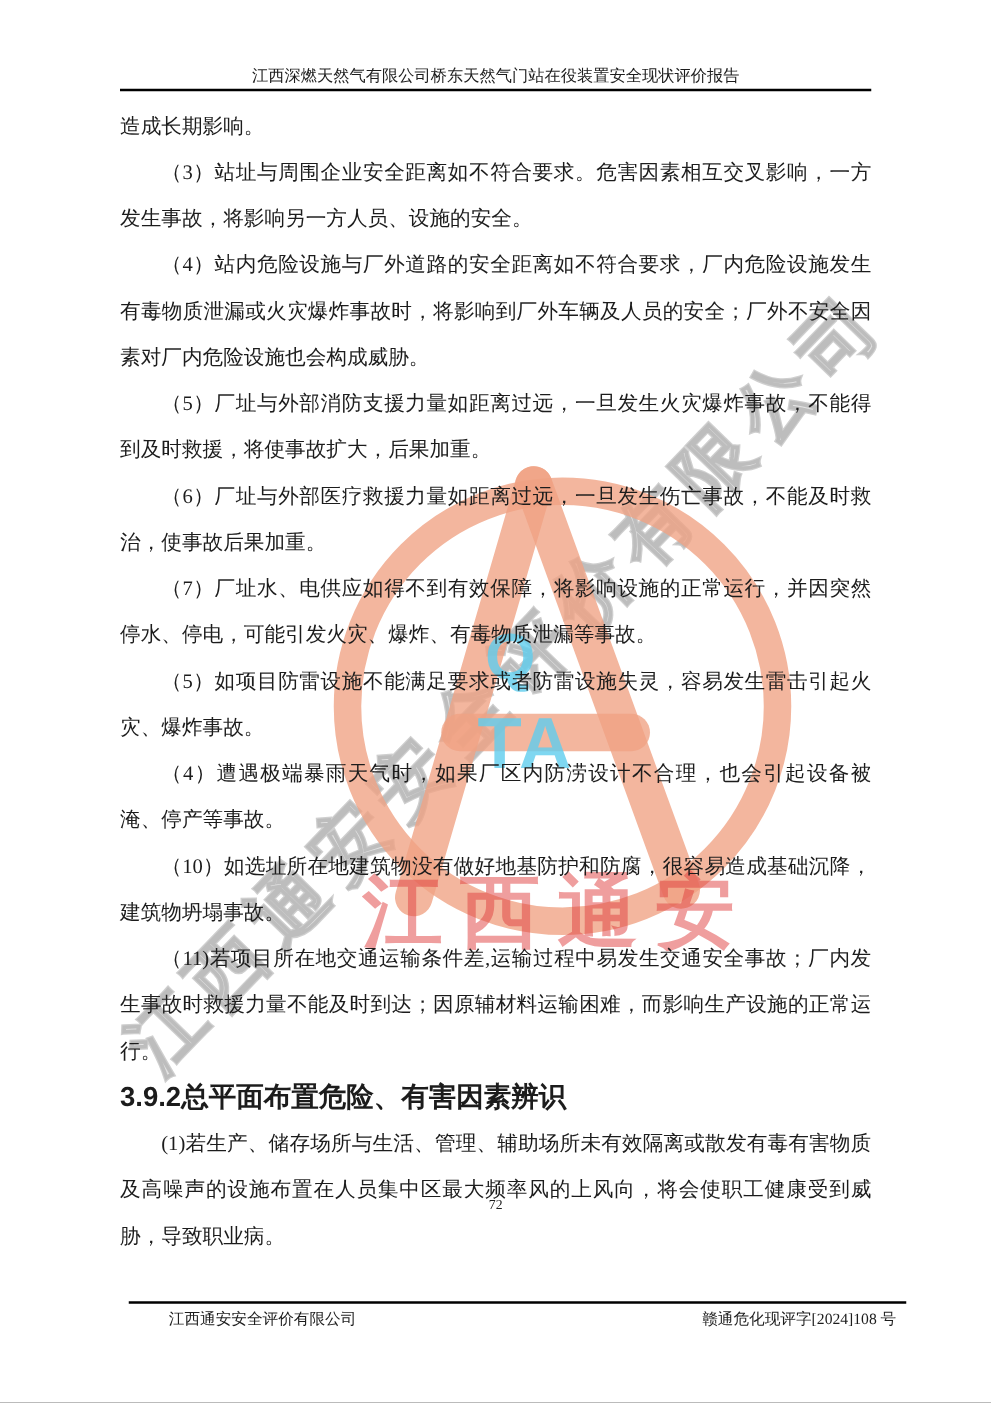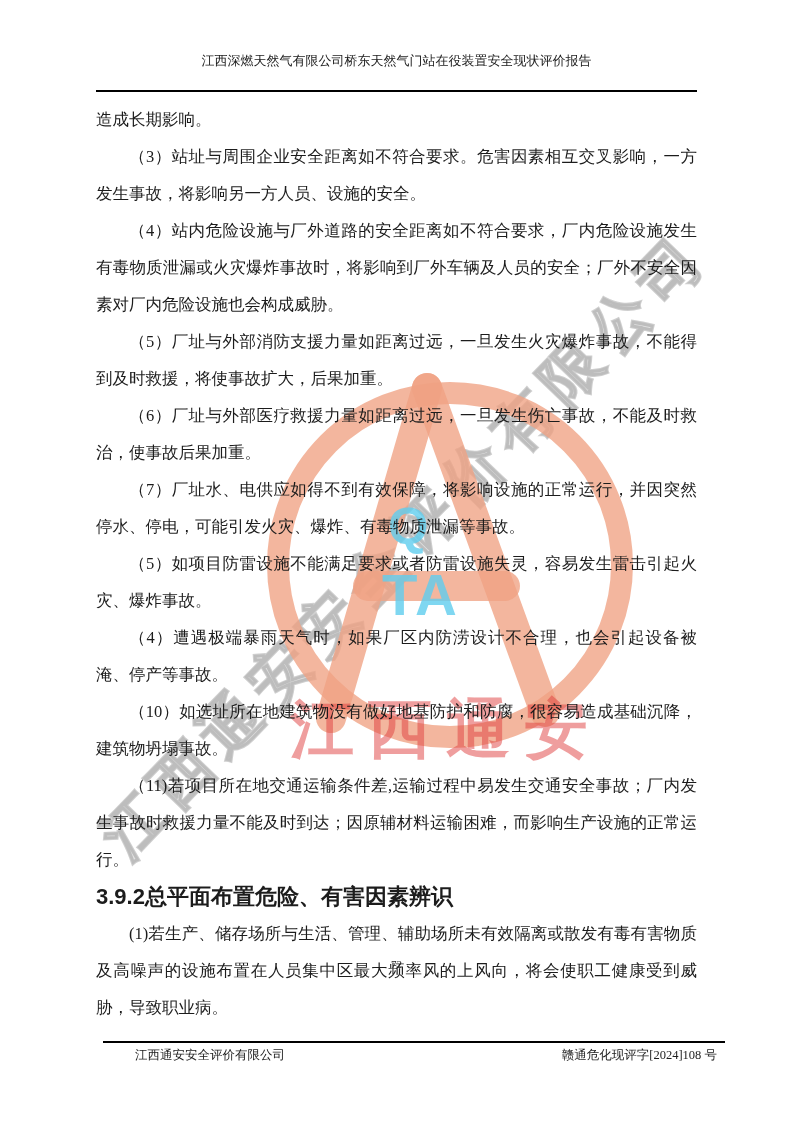--- a/index.html
+++ b/index.html
@@ -38,21 +38,21 @@
     font-family:Liberation Serif, serif;
     font-weight:bold;font-size:64px;letter-spacing:14px;
     color:rgba(224,62,62,0.50);white-space:nowrap;line-height:1;
   }
   
   .content{position:relative;z-index:1;padding:0 96px;}
   .doc-header{
     margin-top:52px;
     text-align:center;
     font-size:13px;
-    padding-bottom:20px;
+    padding-bottom:1px;
     border-bottom:2px solid #000;
   }
   .body-text{margin-top:9px;font-size:16.5px;line-height:37px;text-align:justify;}
   .body-text p{margin:0;}
   .body-text p.indent{text-indent:2em;}
   .body-text p.heading{
     font-family:"Liberation Sans","DejaVu Sans",sans-serif;
     font-weight:bold;font-size:22px;text-indent:0;
   }
   .page-number{

